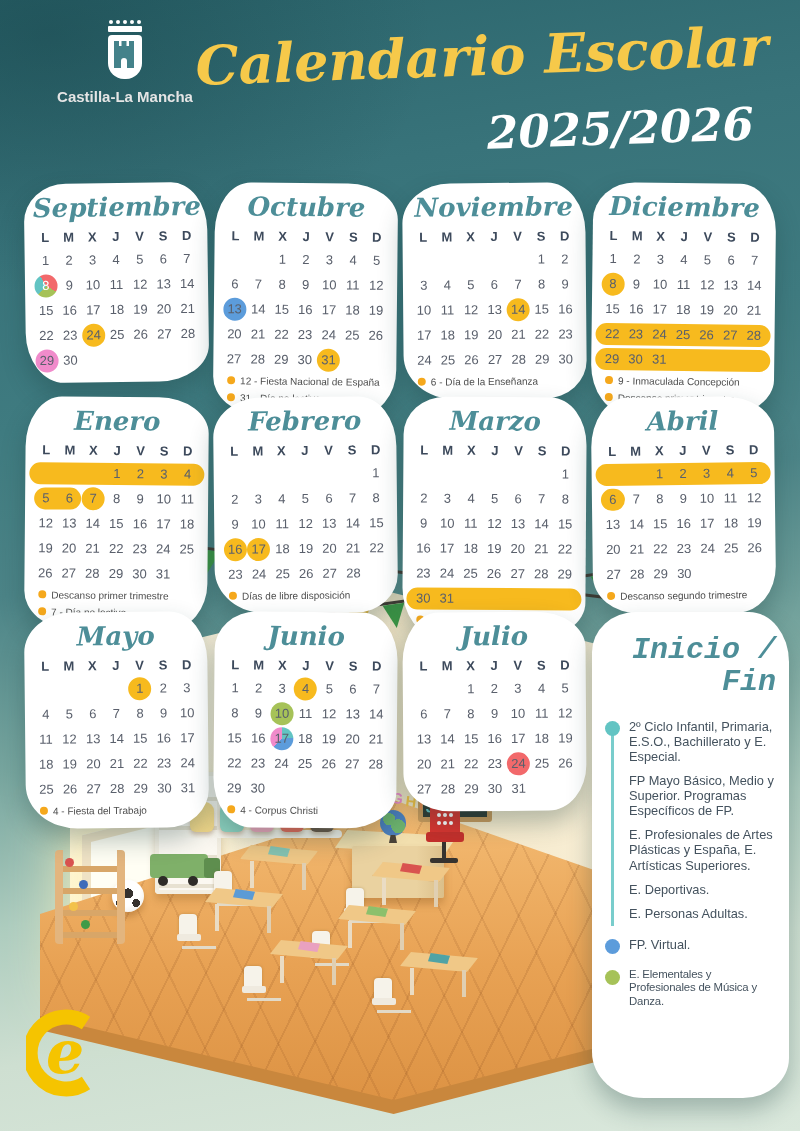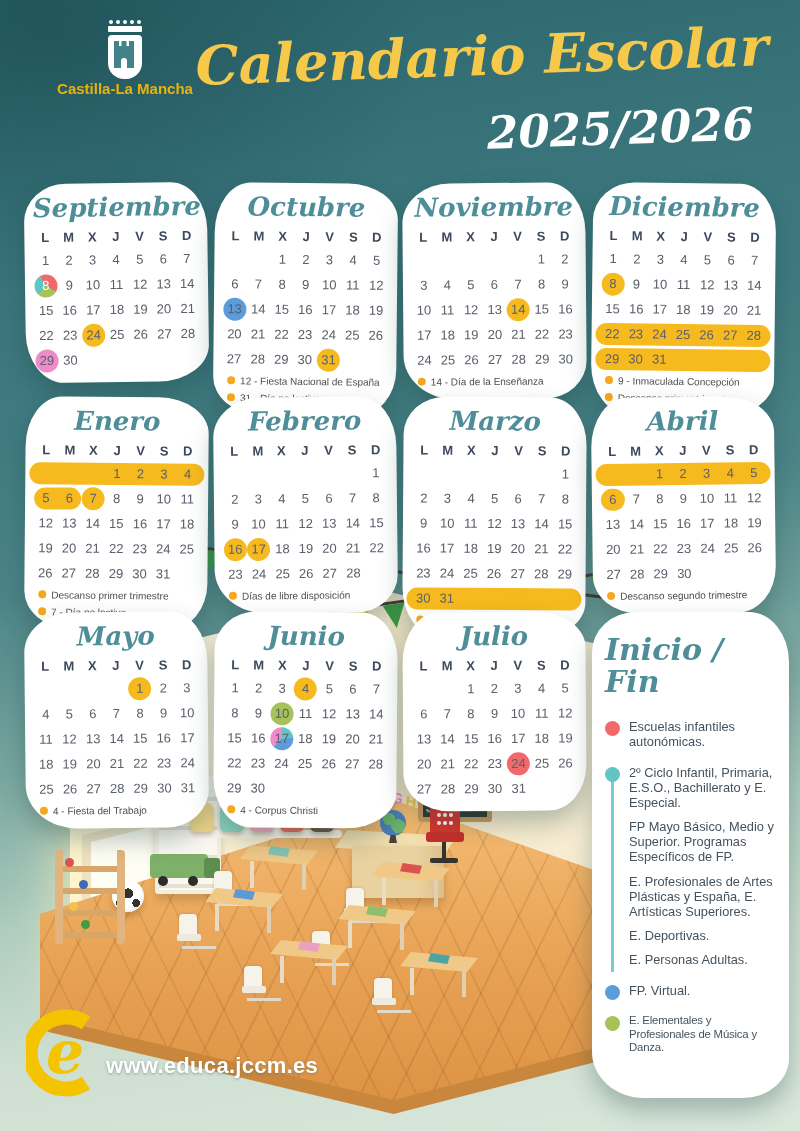--- a/index.html
+++ b/index.html
@@ -98,21 +98,21 @@
   .brand{position:absolute;left:50px;top:20px;width:150px;text-align:center;z-index:4;}
   .shield{position:relative;width:46px;height:60px;margin:0 auto;}
   .crown{position:absolute;top:0;left:50%;transform:translateX(-50%);width:34px;height:12px;}
   .crown::before{content:'';position:absolute;top:0;left:1px;width:4px;height:4px;border-radius:50%;background:#fff;
         box-shadow:7px 0 #fff,14px 0 #fff,21px 0 #fff,28px 0 #fff;}
   .crown::after{content:'';position:absolute;top:6px;left:0;width:34px;height:6px;background:#fff;border-radius:1px;}
   .shield-body{position:absolute;top:15px;left:50%;transform:translateX(-50%);width:34px;height:44px;background:#fff;border-radius:4px 4px 16px 16px;}
   .castle{position:absolute;left:6px;top:11px;width:20px;height:22px;background:#44828A;}
   .castle::before{content:'';position:absolute;top:-5px;left:0;width:5px;height:5px;background:#44828A;box-shadow:7.5px 0 #44828A,15px 0 #44828A;}
   .castle::after{content:'';position:absolute;left:7px;bottom:0;width:6px;height:10px;background:#fff;border-radius:3px 3px 0 0;}
-  .brand-caption{margin-top:0;color:#eab308;font-weight:bold;font-size:15px;}
+  .brand-caption{margin-top:8px;color:#e5e5e5;font-weight:bold;font-size:15px;}
   .main-title{position:absolute;left:192px;top:24px;width:580px;text-align:center;font-size:54px;
         color:var(--title-yellow,#F6C94A);transform:rotate(-2deg);z-index:4;}
   .season{position:absolute;right:46px;top:102px;font-size:45px;color:#fff;transform:rotate(-2deg);z-index:4;}
 
   
   .month-card{position:absolute;width:183px;background:#fff;z-index:5;box-sizing:border-box;
         padding:7px 9px 10px;box-shadow:0 12px 24px rgba(22,58,60,.3);}
   .month-card:nth-child(3n+1){border-radius:42px 36px 50px 38px/38px 48px 36px 50px;}
   .month-card:nth-child(3n+2){border-radius:36px 50px 38px 46px/50px 36px 46px 38px;}
   .month-card:nth-child(3n){border-radius:48px 38px 42px 52px/40px 50px 38px 44px;}
@@ -134,21 +134,21 @@
   .mark.multi_sep{background:conic-gradient(from 330deg,var(--dot-red,#F2696B) 0 150deg,var(--dot-green,#A6C258) 150deg 255deg,var(--dot-teal,#62C4C3) 255deg 360deg);}
   .mark.multi_jun{background:conic-gradient(from 0deg,var(--dot-teal,#62C4C3) 0 85deg,var(--dot-blue,#5C9CDB) 85deg 225deg,var(--dot-pink,#F08BCB) 225deg 360deg);}
   .note{display:flex;align-items:flex-start;gap:5px;margin:4px 2px 0 5px;font-size:10px;
         color:var(--note-text,#4D4D4D);font-weight:500;line-height:1.25;}
   .note i{flex:none;width:8px;height:8px;border-radius:50%;background:var(--note-dot,#F5A81C);margin-top:1px;}
 
   
   .legend-card{position:absolute;left:592px;top:612px;width:197px;height:486px;background:#fff;z-index:5;
         box-sizing:border-box;padding:22px 13px 12px;box-shadow:0 12px 24px rgba(22,58,60,.3);
         border-radius:44px 40px 46px 52px/40px 50px 40px 46px;}
-  .legend-title{text-align:left;font-size:30px;color:var(--month-title,#4D8E98);line-height:1.08;margin-bottom:20px;}
+  .legend-title{text-align:right;font-size:30px;color:var(--month-title,#4D8E98);line-height:1.08;margin-bottom:20px;font-family:Liberation Mono, monospace;}
   .legend-item{position:relative;display:flex;gap:9px;margin-bottom:7px;}
   .ldot{flex:none;width:15px;height:15px;border-radius:50%;margin-top:2px;position:relative;z-index:1;}
   .ltexts p{margin:0 0 9px;font-size:12.8px;color:var(--legend-text,#44525E);line-height:1.18;font-weight:500;}
   .legend-item.small .ltexts p{font-size:11.4px;letter-spacing:-.2px;}
   .legend-item.group::before{content:'';position:absolute;left:6px;top:14px;bottom:4px;width:2.5px;
         background:var(--dot-teal,#62C4C3);opacity:.85;}
 
   
   .footer{position:absolute;left:0;bottom:0;width:100%;height:130px;z-index:6;}
   .e-logo{position:absolute;left:26px;top:8px;}
@@ -639,21 +639,21 @@
           </span>
           <span class="cell">
             <b>29</b>
           </span>
           <span class="cell">
             <b>30</b>
           </span>
         </div>
         <div class="note">
           <i></i>
-          <span>14 - Día de la Enseñanza</span>
+          <span>6 - Día de la Enseñanza</span>
         </div>
       </div>
       <div class="month-card" style="left: 592px; top: 183px; transform: rotate(0.7deg);">
         <div class="month-title script">Diciembre</div>
         <div class="week hdr">
           <span class="cell wd">L</span>
           <span class="cell wd">M</span>
           <span class="cell wd">X</span>
           <span class="cell wd">J</span>
           <span class="cell wd">V</span>
@@ -1652,26 +1652,20 @@
           <span class="cell"></span>
         </div>
       </div>
     </div>
 
   <div class="legend-card">
     <div class="legend-title script">
       <span>Inicio / Fin</span><br>
     </div>
     <div id="legend-items">
-        <div class="legend-item">
-          <i class="ldot" style="background: rgb(242, 105, 107);"></i>
-          <div class="ltexts">
-            <p>Escuelas infantiles autonómicas.</p>
-          </div>
-        </div>
         <div class="legend-item group">
           <i class="ldot" style="background: rgb(98, 196, 195);"></i>
           <div class="ltexts">
             <p>2º Ciclo Infantil, Primaria, E.S.O., Bachillerato y E. Especial.</p>
             <p>FP Mayo Básico, Medio y Superior. Programas Específicos de FP.</p>
             <p>E. Profesionales de Artes Plásticas y España, E. Artísticas Superiores.</p>
             <p>E. Deportivas.</p>
             <p>E. Personas Adultas.</p>
           </div>
         </div>
@@ -1690,16 +1684,15 @@
       </div>
   </div>
 
   <div class="footer">
     <div class="e-logo">
       <svg width="74" height="92" viewBox="0 0 74 92">
         <path d="M60 14 A36 36 0 1 0 60 74" fill="none" stroke="#F5C400" stroke-width="15"></path>
         <text x="20" y="64" font-family="DejaVu Serif, serif" font-style="italic" font-weight="bold" font-size="60" fill="#F5C400">e</text>
       </svg>
     </div>
-    <div class="url">www.educa.jccm.es</div>
   </div>
 
 </div>
 
 </body></html>

